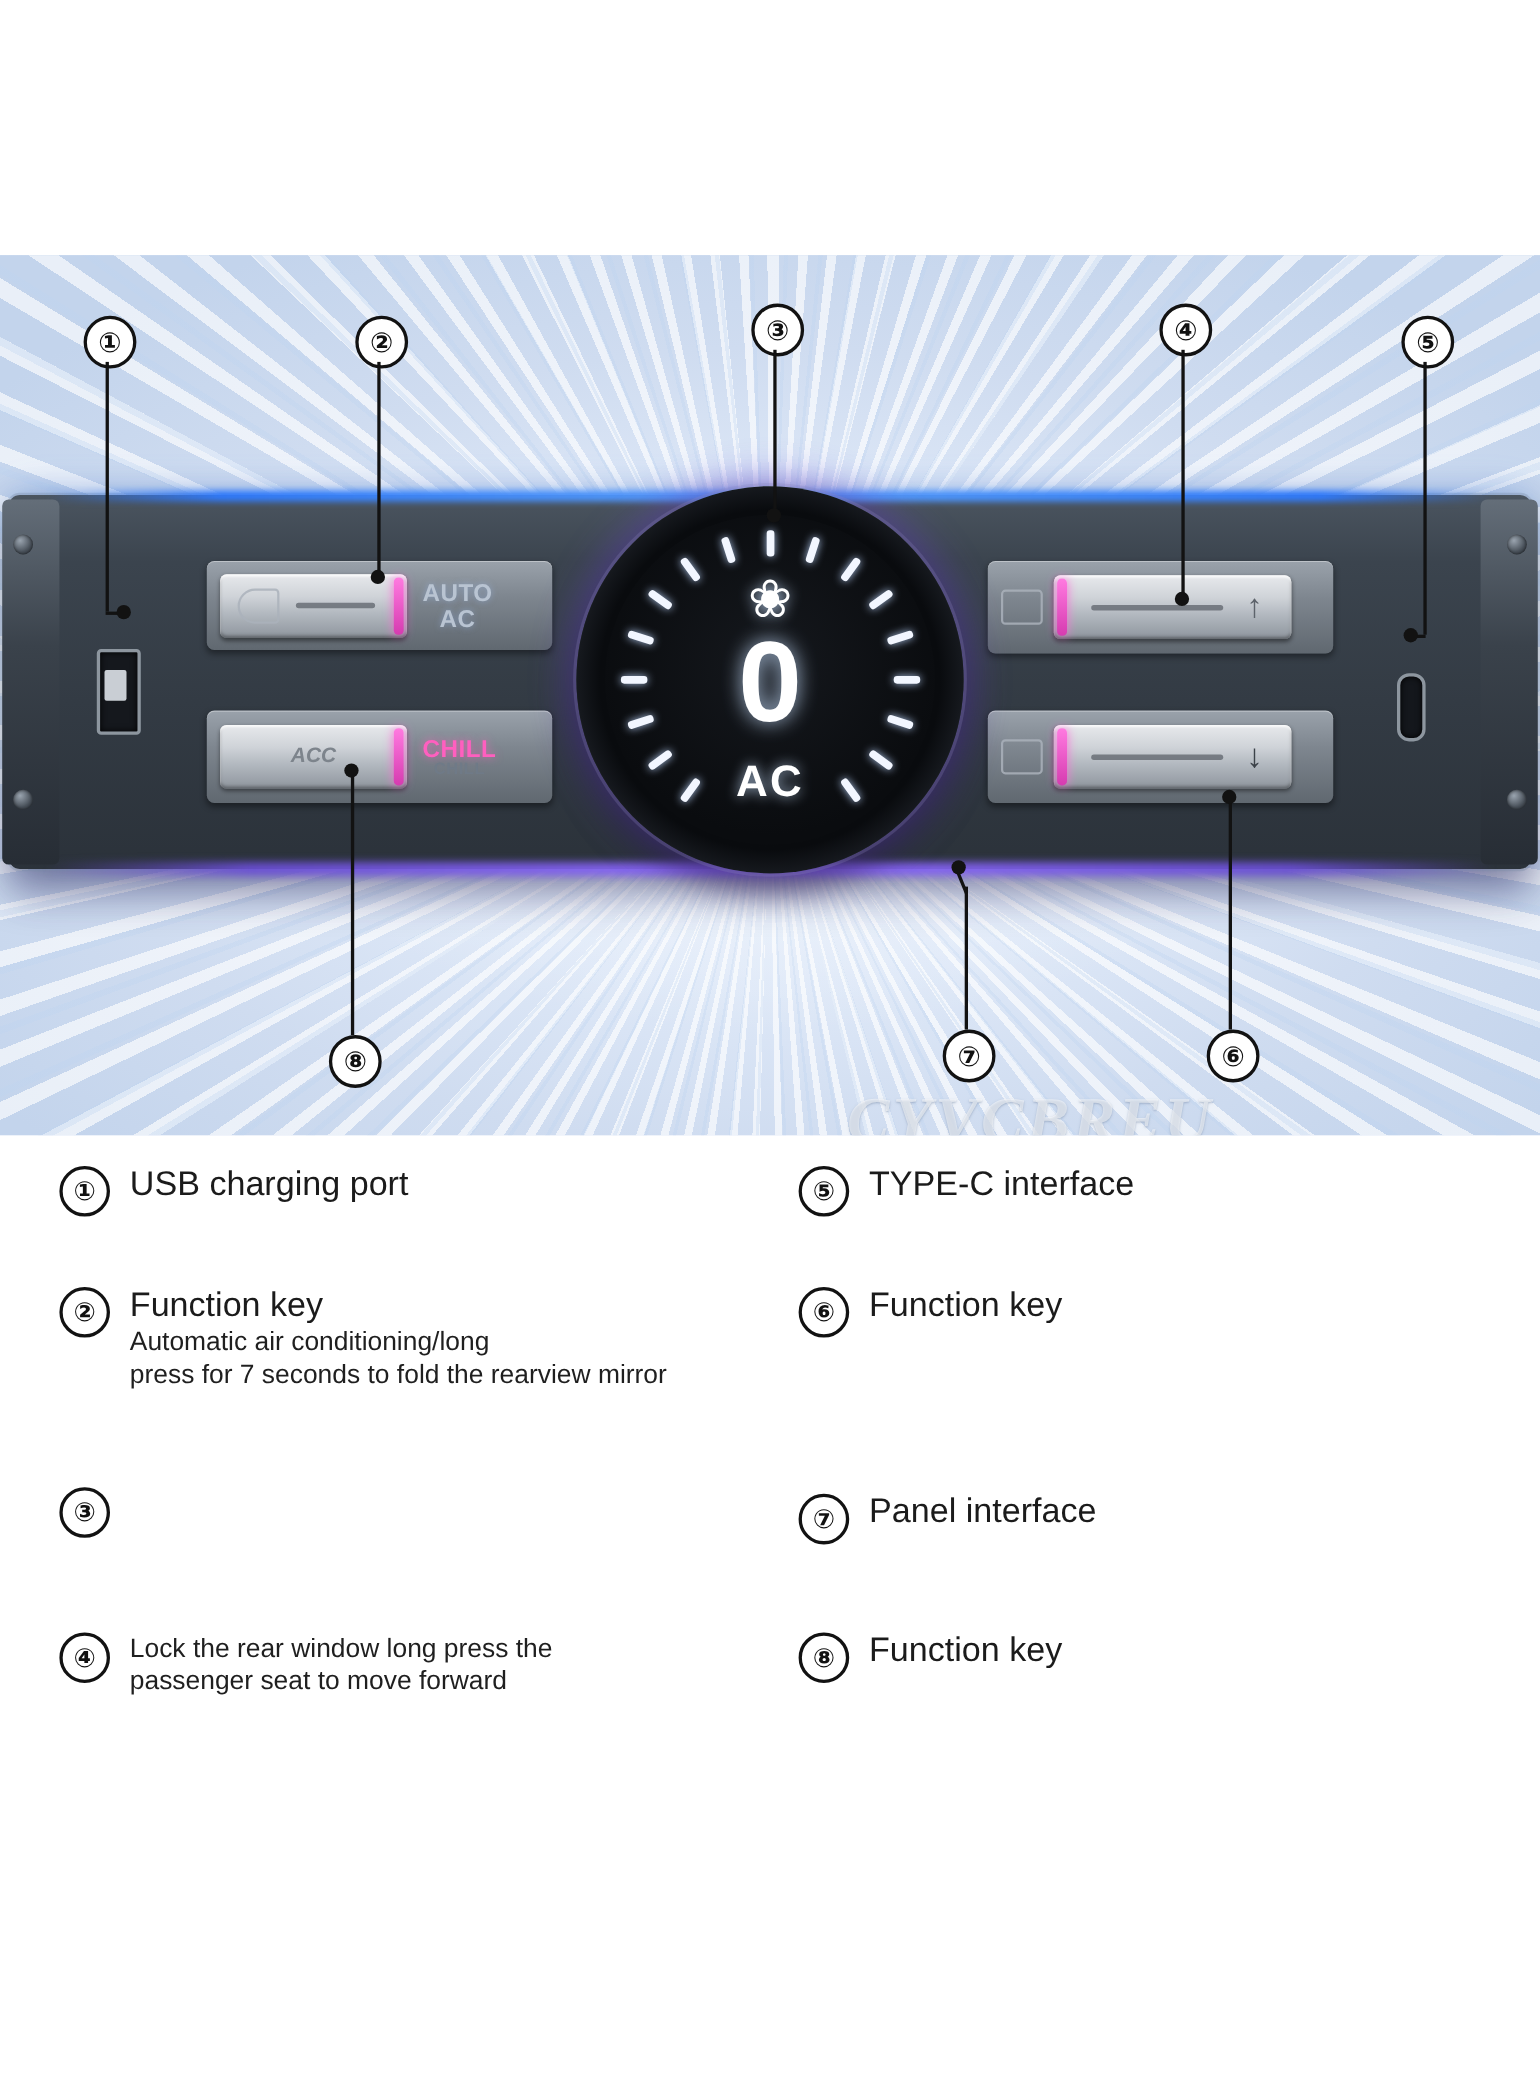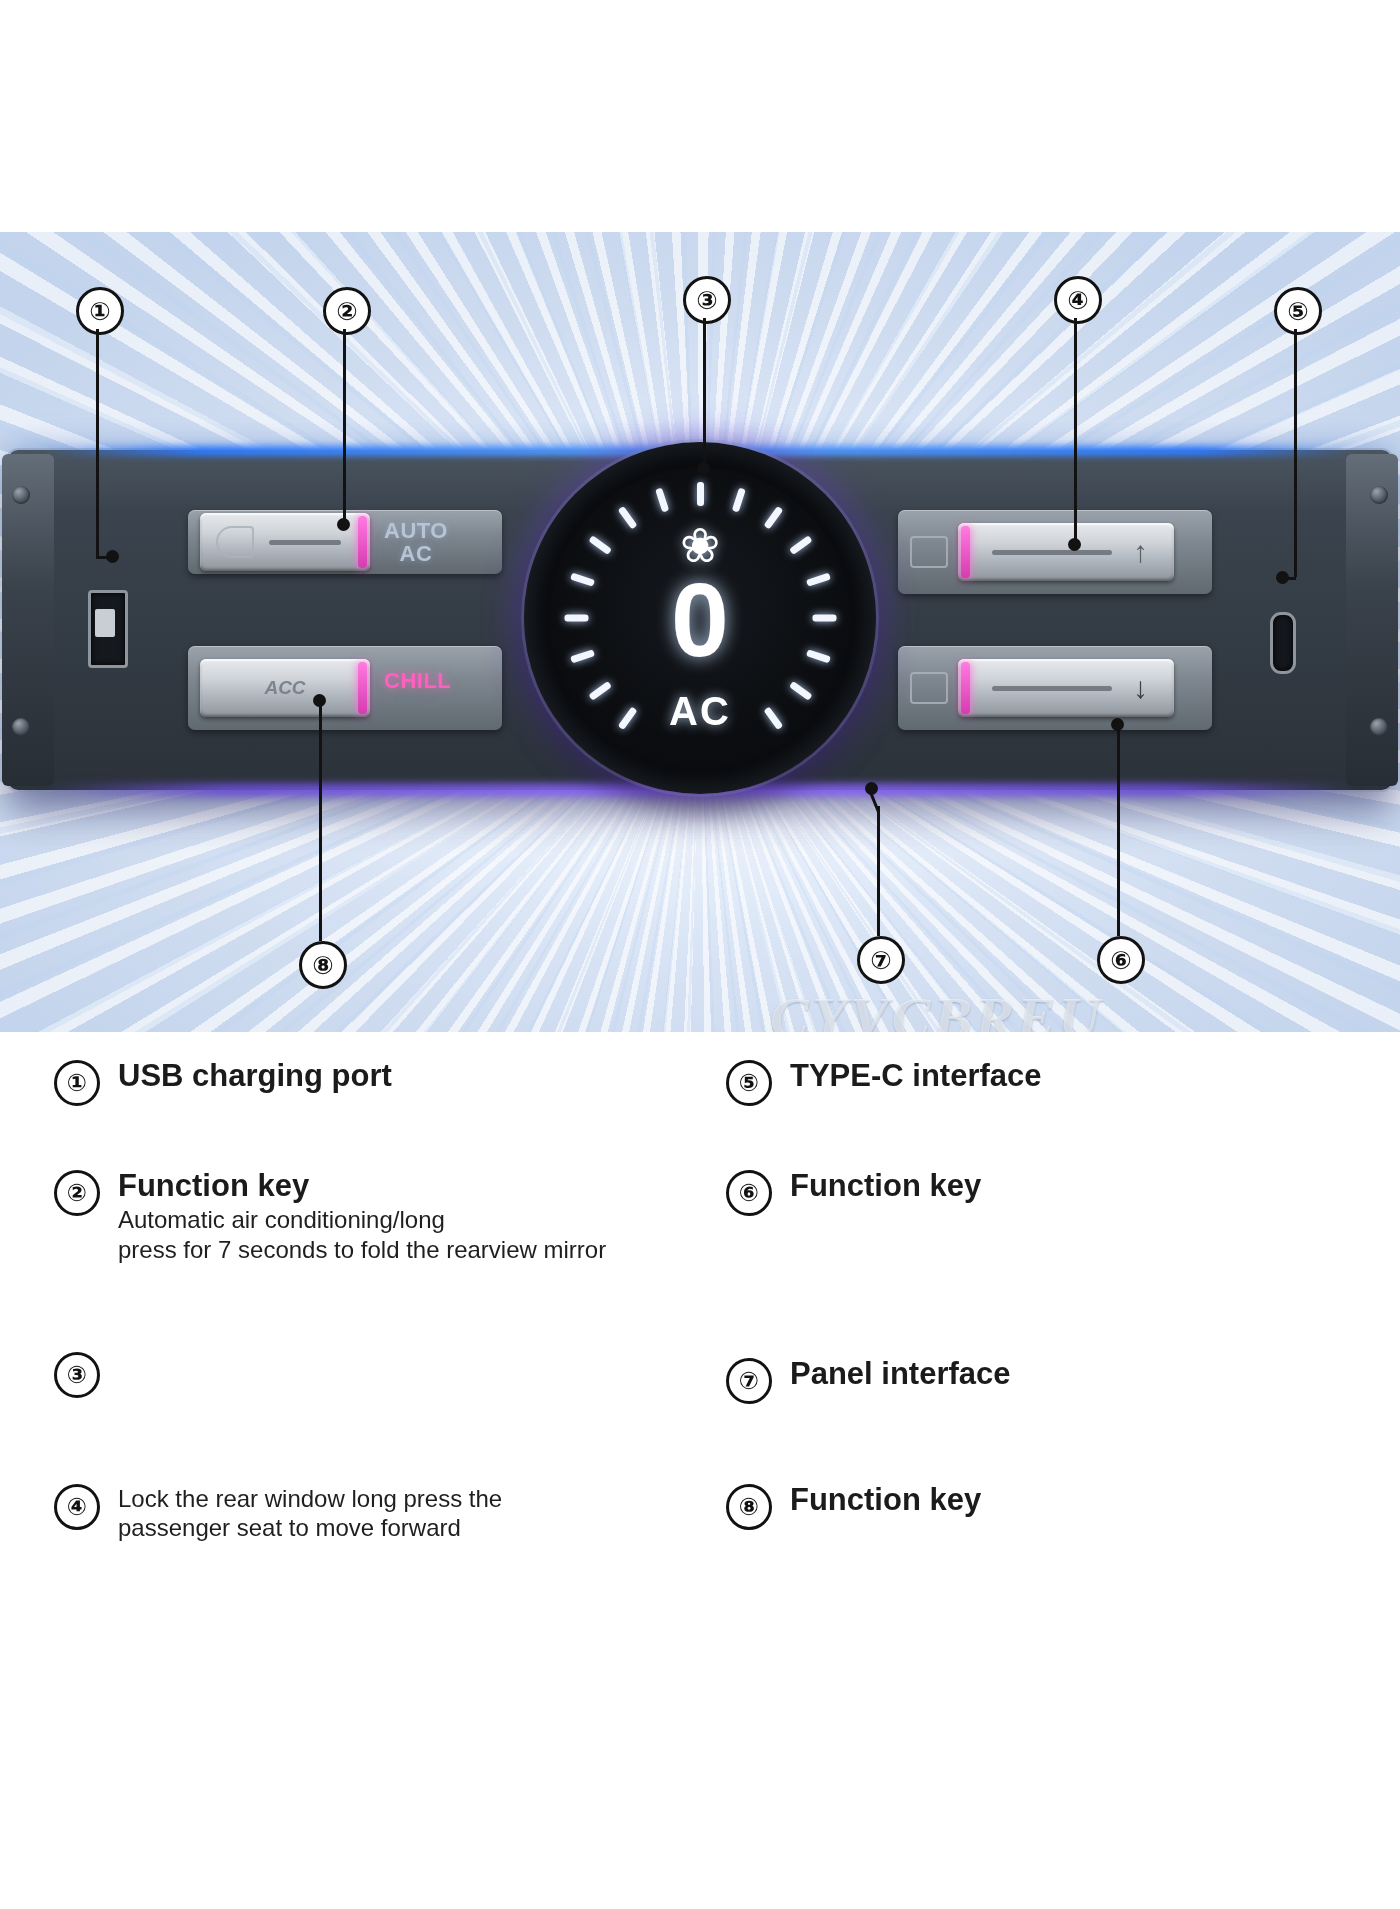--- a/index.html
+++ b/index.html
@@ -358,21 +358,21 @@
     align-items: center;
     justify-content: center;
     font-family: "DejaVu Sans", sans-serif;
     margin-top: 2px;
   }
   .legend-body { margin-left: 18px; }
   .legend-title {
     font-size: 31px;
     color: #1b1b1b;
     line-height: 1.14;
-    font-weight: bold;
+    font-weight: normal;
   }
   .legend-sub {
     font-size: 24px;
     color: #1f1f1f;
     line-height: 1.22;
     margin-top: 2px;
   }
 </style>
 </head>
 <body>
@@ -394,21 +394,21 @@
       <div class="screw" style="left:4px; top:268px;"></div>
       <div class="screw" style="right:4px; top:36px;"></div>
       <div class="screw" style="right:4px; top:268px;"></div>
 
       <div class="usb-port">
         <div class="usb-tongue"></div>
       </div>
 
       <div class="typec-port"></div>
 
-      <div class="btn-block" style="left:180px; top:60px; width:290px; height:64px; padding:0 12px;">
+      <div class="btn-block" style="left:180px; top:60px; width:290px; height:81px; padding:0 12px;">
         <div class="rocker" style="width:170px;">
           <div class="mini-icon" style="position:absolute; left:16px; border-radius:16px 4px 4px 16px;"></div>
           <div class="rocker-line" style="width:42%; margin-left:40px;"></div>
           <div class="pink-edge" style="right:3px;"></div>
         </div>
         <div style="margin-left:14px;">
           <div class="legend-text legend-auto">AUTO</div>
           <div class="legend-text legend-auto">AC</div>
         </div>
       </div>

